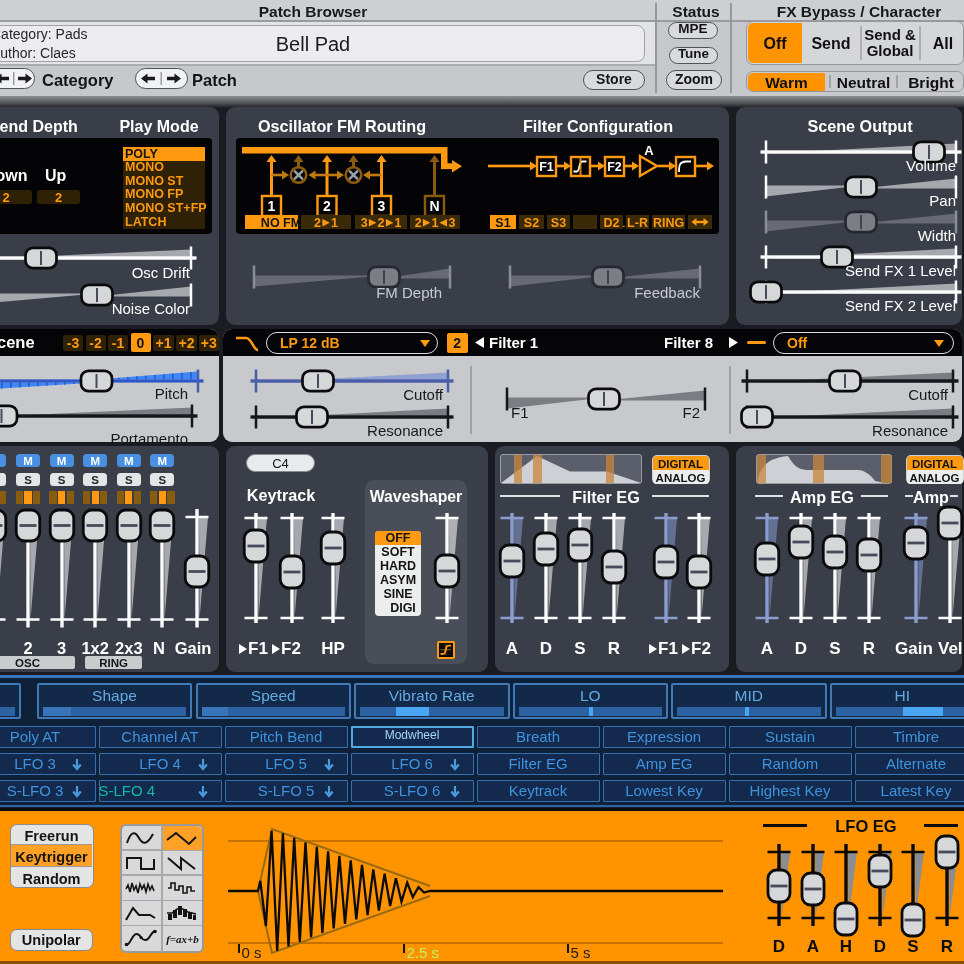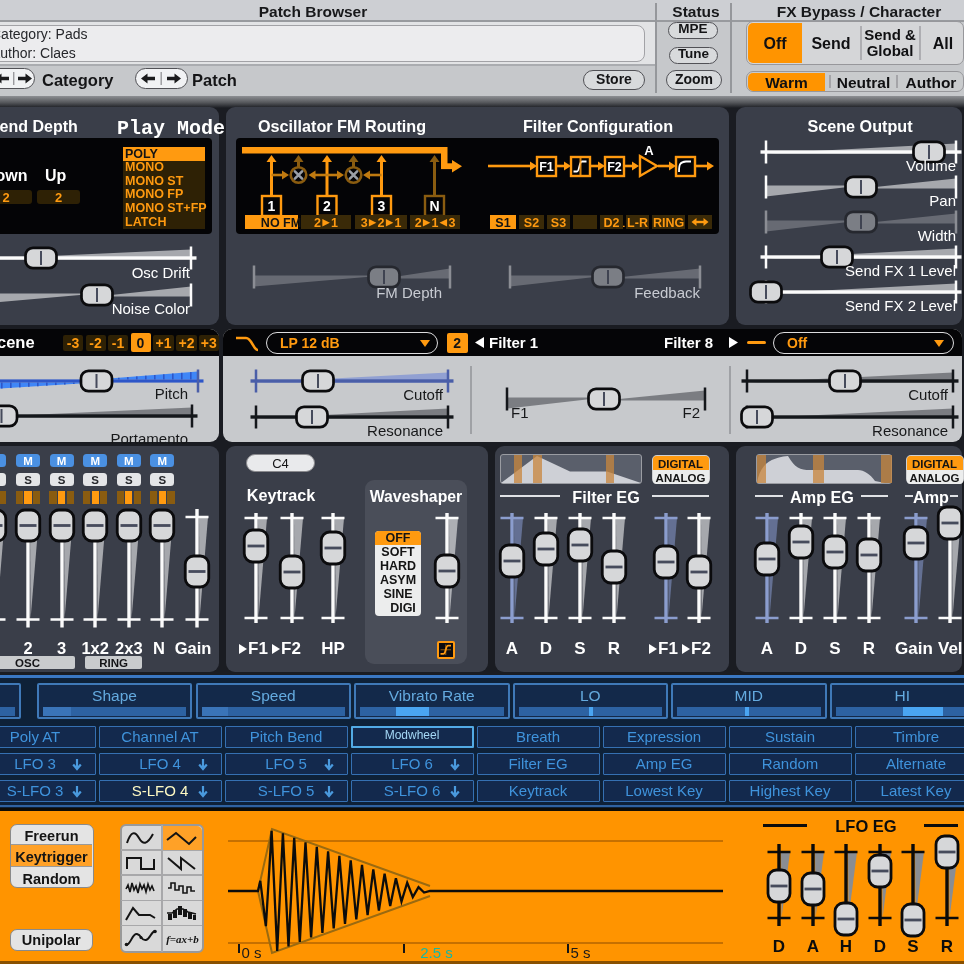--- a/index.html
+++ b/index.html
@@ -13,20 +13,21 @@
 <div class="" style="left:0px;top:0px;width:964px;height:22px;background:#cdcfd3;border-bottom:2px solid #989a9e;"></div>
 <div class="" style="left:0px;top:22px;width:655px;height:42px;background:#e2e3e5;"></div>
 <div class="" style="left:0px;top:64px;width:655px;height:2px;background:#aaacb0;"></div>
 <div class="" style="left:655px;top:3px;width:2px;height:90px;background:#95979b;"></div>
 <div class="" style="left:730px;top:3px;width:2px;height:90px;background:#95979b;"></div>
 <div class="" style="left:0px;top:96px;width:964px;height:12px;background:linear-gradient(#8e9094,#55575b 55%,#1a1c22);"></div>
 <div class="lb" style="left:233px;top:2.5px;width:160px;text-align:center;font-size:15.5px;color:#17181a;font-weight:700;">Patch Browser</div>
 <div class="lb" style="left:660px;top:2.5px;width:72px;text-align:center;font-size:15.5px;color:#17181a;font-weight:700;">Status</div>
 <div class="lb" style="left:748px;top:2.5px;width:222px;text-align:center;font-size:15.5px;color:#17181a;font-weight:700;">FX Bypass / Character</div>
 <div class="" style="left:-60px;top:25px;width:705px;height:37px;background:#ececee;border:1.5px solid #a2a2a6;border-radius:8px;"></div>
+<div class="lb" style="left:213px;top:32.5px;width:200px;text-align:center;font-size:20px;color:#1a1a1c;font-weight:400;">Bell Pad</div>
 <div class="lb" style="left:-9px;top:27px;width:200px;text-align:left;font-size:14px;color:#26272b;font-weight:400;">Category: Pads</div>
 <div class="lb" style="left:-9px;top:46px;width:200px;text-align:left;font-size:14px;color:#26272b;font-weight:400;">Author: Claes</div>
 <div class="" style="left:668px;top:22px;width:50px;height:17px;background:#d8dadc;border:1.9px solid #515156;border-radius:8.5px;"></div>
 <div class="lb" style="left:668px;top:22.25px;width:50px;text-align:center;font-size:13.5px;color:#141416;font-weight:700;">MPE</div>
 <div class="" style="left:669px;top:47px;width:49px;height:17px;background:#d8dadc;border:1.9px solid #515156;border-radius:8.5px;"></div>
 <div class="lb" style="left:669px;top:47.25px;width:49px;text-align:center;font-size:13.5px;color:#141416;font-weight:700;">Tune</div>
 <div class="" style="left:666px;top:70px;width:56px;height:20px;background:#d8dadc;border:1.9px solid #515156;border-radius:10.0px;"></div>
 <div class="lb" style="left:666px;top:71.5px;width:56px;text-align:center;font-size:14px;color:#141416;font-weight:700;">Zoom</div>
 <div class="" style="left:583px;top:70px;width:62px;height:20px;background:#d8dadc;border:1.9px solid #515156;border-radius:10.0px;"></div>
 <div class="lb" style="left:583px;top:71.5px;width:62px;text-align:center;font-size:14px;color:#141416;font-weight:700;">Store</div>
@@ -52,26 +53,26 @@
 <div class="lb" style="left:802px;top:34.5px;width:58px;text-align:center;font-size:16px;color:#101012;font-weight:700;">Send</div>
 <div class="lb" style="left:861px;top:26.5px;width:58px;text-align:center;font-size:15px;color:#101012;font-weight:700;">Send &amp;</div>
 <div class="lb" style="left:861px;top:43px;width:58px;text-align:center;font-size:15px;color:#101012;font-weight:700;">Global</div>
 <div class="lb" style="left:920px;top:34.5px;width:46px;text-align:center;font-size:16px;color:#101012;font-weight:700;">All</div>
 <div class="" style="left:746px;top:71px;width:218px;height:21px;background:#c9cbcd;border:1.5px solid #97979b;border-radius:7px;"></div>
 <div class="" style="left:748px;top:72.5px;width:77px;height:18px;background:#ff9400;border-radius:5px 0 0 5px;"></div>
 <div class="" style="left:829px;top:75px;width:1.5px;height:13px;background:#a4a4a8;"></div>
 <div class="" style="left:896px;top:75px;width:1.5px;height:13px;background:#a4a4a8;"></div>
 <div class="lb" style="left:748px;top:74px;width:77px;text-align:center;font-size:15.5px;color:#101012;font-weight:700;">Warm</div>
 <div class="lb" style="left:831px;top:74px;width:65px;text-align:center;font-size:15.5px;color:#101012;font-weight:700;">Neutral</div>
-<div class="lb" style="left:898px;top:74px;width:66px;text-align:center;font-size:15.5px;color:#101012;font-weight:700;">Author</div>
+<div class="lb" style="left:898px;top:74px;width:66px;text-align:center;font-size:15.5px;color:#101012;font-weight:700;">Bright</div>
 <div class="panel" style="left:-20px;top:107px;width:239px;height:218px;"></div>
 <div class="panel" style="left:226px;top:107px;width:503px;height:218px;"></div>
 <div class="panel" style="left:736px;top:107px;width:226px;height:218px;"></div>
 <div class="lb" style="left:-12px;top:118px;width:100px;text-align:left;font-size:16px;color:#fff;font-weight:700;">Bend Depth</div>
-<div class="lb" style="left:117px;top:118px;width:84px;text-align:center;font-size:20px;color:#fff;font-weight:700;font-family:Liberation Mono, monospace;">Play Mode</div>
+<div class="lb" style="left:117px;top:118px;width:84px;text-align:center;font-size:16px;color:#fff;font-weight:700;">Play Mode</div>
 <div class="" style="left:-20px;top:138px;width:232px;height:96px;background:#040406;border-radius:4px;"></div>
 <div class="lb" style="left:-16px;top:167px;width:50px;text-align:left;font-size:16px;color:#fff;font-weight:700;">Down</div>
 <div class="lb" style="left:45px;top:167px;width:30px;text-align:left;font-size:16px;color:#fff;font-weight:700;">Up</div>
 <div class="" style="left:-20px;top:190px;width:52px;height:14px;background:#2e2105;border-radius:3px;"></div>
 <div class="" style="left:37px;top:190px;width:43px;height:14px;background:#2e2105;border-radius:3px;"></div>
 <div class="lb" style="left:-20px;top:191px;width:52px;text-align:center;font-size:13px;color:#ff9a10;font-weight:700;">2</div>
 <div class="lb" style="left:37px;top:191px;width:43px;text-align:center;font-size:13px;color:#ff9a10;font-weight:700;">2</div>
 <div class="" style="left:123px;top:147px;width:82px;height:81.5px;background:#2e2105;"></div>
 <div class="" style="left:123px;top:147.0px;width:82px;height:13.6px;background:#ff9a10;"></div>
 <div class="lb" style="left:125px;top:147.5px;width:80px;text-align:left;font-size:12.5px;color:#141414;font-weight:700;">POLY</div>
@@ -781,21 +782,21 @@
 <div class="" style="left:728.5px;top:753px;width:123.0px;height:22px;background:#13294d;border:1.6px solid #3570b2;border-radius:1px;"></div>
 <div class="lb" style="left:728.5px;top:755.5px;width:123.0px;text-align:center;font-size:15px;color:#3f93dc;font-weight:400;">Random</div>
 <div class="" style="left:854.5px;top:753px;width:123.0px;height:22px;background:#13294d;border:1.6px solid #3570b2;border-radius:1px;"></div>
 <div class="lb" style="left:854.5px;top:755.5px;width:123.0px;text-align:center;font-size:15px;color:#3f93dc;font-weight:400;">Alternate</div>
 <div class="" style="left:-25.5px;top:780px;width:121.0px;height:22px;background:#13294d;border:1.6px solid #3570b2;border-radius:1px;"></div>
 <div class="lb" style="left:-25.5px;top:782.5px;width:121.0px;text-align:center;font-size:15px;color:#3f93dc;font-weight:400;">S-LFO 3</div>
 <svg class="abs" style="left:71.5px;top:785px" width="10" height="13" viewBox="0 0 10 13">
       <path d="M5,1 L5,9 M1.2,6.5 L5,11 L8.8,6.5" stroke="#4a9ade" stroke-width="2.2" fill="none"></path>
     </svg>
 <div class="" style="left:98.5px;top:780px;width:123.0px;height:22px;background:#13294d;border:1.6px solid #3570b2;border-radius:1px;"></div>
-<div class="lb" style="left:98.5px;top:782.5px;width:123.0px;text-align:center;font-size:15px;color:#fef9c3;font-weight:400;">S-LFO 4</div>
+<div class="lb" style="left:98.5px;top:782.5px;width:123.0px;font-size:15px;color:#14b8a6;font-weight:400;">S-LFO 4</div>
 <svg class="abs" style="left:197.5px;top:785px" width="10" height="13" viewBox="0 0 10 13">
       <path d="M5,1 L5,9 M1.2,6.5 L5,11 L8.8,6.5" stroke="#4a9ade" stroke-width="2.2" fill="none"></path>
     </svg>
 <div class="" style="left:224.5px;top:780px;width:123.0px;height:22px;background:#13294d;border:1.6px solid #3570b2;border-radius:1px;"></div>
 <div class="lb" style="left:224.5px;top:782.5px;width:123.0px;text-align:center;font-size:15px;color:#3f93dc;font-weight:400;">S-LFO 5</div>
 <svg class="abs" style="left:323.5px;top:785px" width="10" height="13" viewBox="0 0 10 13">
       <path d="M5,1 L5,9 M1.2,6.5 L5,11 L8.8,6.5" stroke="#4a9ade" stroke-width="2.2" fill="none"></path>
     </svg>
 <div class="" style="left:350.5px;top:780px;width:123.0px;height:22px;background:#13294d;border:1.6px solid #3570b2;border-radius:1px;"></div>
 <div class="lb" style="left:350.5px;top:782.5px;width:123.0px;text-align:center;font-size:15px;color:#3f93dc;font-weight:400;">S-LFO 6</div>
@@ -870,21 +871,21 @@
 <div class="lb" style="left:163px;top:932.5px;width:39px;text-align:center;font-size:11px;color:#141414;font-family:'Liberation Serif',serif;font-style:italic;font-weight:700;">f=ax+b</div>
 <svg class="abs" style="left:225px;top:811px" width="739" height="150" viewBox="225 811 739 150">
       <rect x="228" y="840.2" width="495" height="1.6" fill="rgba(70,35,0,0.38)"></rect>
       <rect x="228" y="942.2" width="495" height="1.6" fill="rgba(70,35,0,0.38)"></rect>
       <path d="M258,891 L272,829 L430,886 M258,891 L272,953 L430,896" stroke="#9a6a10" stroke-width="2" fill="none"></path>
       <polyline points="228,891 258,891 260.3,880.8 265.9,926.2 271.6,830.8 277.2,950.9 282.9,833.3 288.5,946.4 294.2,837.8 299.8,941.9 305.5,842.3 311.1,937.4 316.8,846.8 322.4,932.9 328.1,851.3 333.7,928.5 339.4,855.8 345.0,924.0 350.7,860.3 356.3,919.5 362.0,864.8 367.6,915.0 373.3,869.3 378.9,910.5 384.6,873.8 390.2,906.0 395.9,878.2 401.5,901.5 407.2,882.7 412.8,897.0 418.5,887.2 424.1,892.5 430,891 723,891" stroke="#0c0c0c" stroke-width="2.3" fill="none"></polyline>
     </svg>
 <div class="" style="left:237.5px;top:944px;width:2px;height:9px;background:#141414;"></div>
 <div class="lb" style="left:241.5px;top:944.5px;width:60px;text-align:left;font-size:15px;color:#1a1a1a;font-weight:400;">0 s</div>
 <div class="" style="left:402.5px;top:944px;width:2px;height:9px;background:#141414;"></div>
-<div class="lb" style="left:406.5px;top:944.5px;width:60px;text-align:center;font-size:15px;color:#14b8a6;font-weight:400;">2.5 s</div>
+<div class="lb" style="left:406.5px;top:944.5px;width:60px;text-align:left;font-size:15px;color:#bef264;font-weight:400;">2.5 s</div>
 <div class="" style="left:566.5px;top:944px;width:2px;height:9px;background:#141414;"></div>
 <div class="lb" style="left:570.5px;top:944.5px;width:60px;text-align:left;font-size:15px;color:#1a1a1a;font-weight:400;">5 s</div>
 <div class="lb" style="left:816px;top:817px;width:100px;text-align:center;font-size:16.5px;color:#0c0c0c;font-weight:700;">LFO EG</div>
 <div class="" style="left:763px;top:824.3px;width:44px;height:2.6px;background:#0c0c0c;"></div>
 <div class="" style="left:924px;top:824.3px;width:34px;height:2.6px;background:#0c0c0c;"></div>
 <svg class="abs" style="left:762px;top:841.0px" width="34" height="88.0" viewBox="762 841.0 34 88.0">
       <polygon points="781,852 790,852 781.5,918" fill="#8a8d92"></polygon>
       <rect x="777.3" y="844" width="3.4" height="82" fill="#0a0a0a"></rect>
       <rect x="767.5" y="850.75" width="23" height="2.5" fill="#0a0a0a"></rect>
       <rect x="767.5" y="916.75" width="23" height="2.5" fill="#0a0a0a"></rect>

